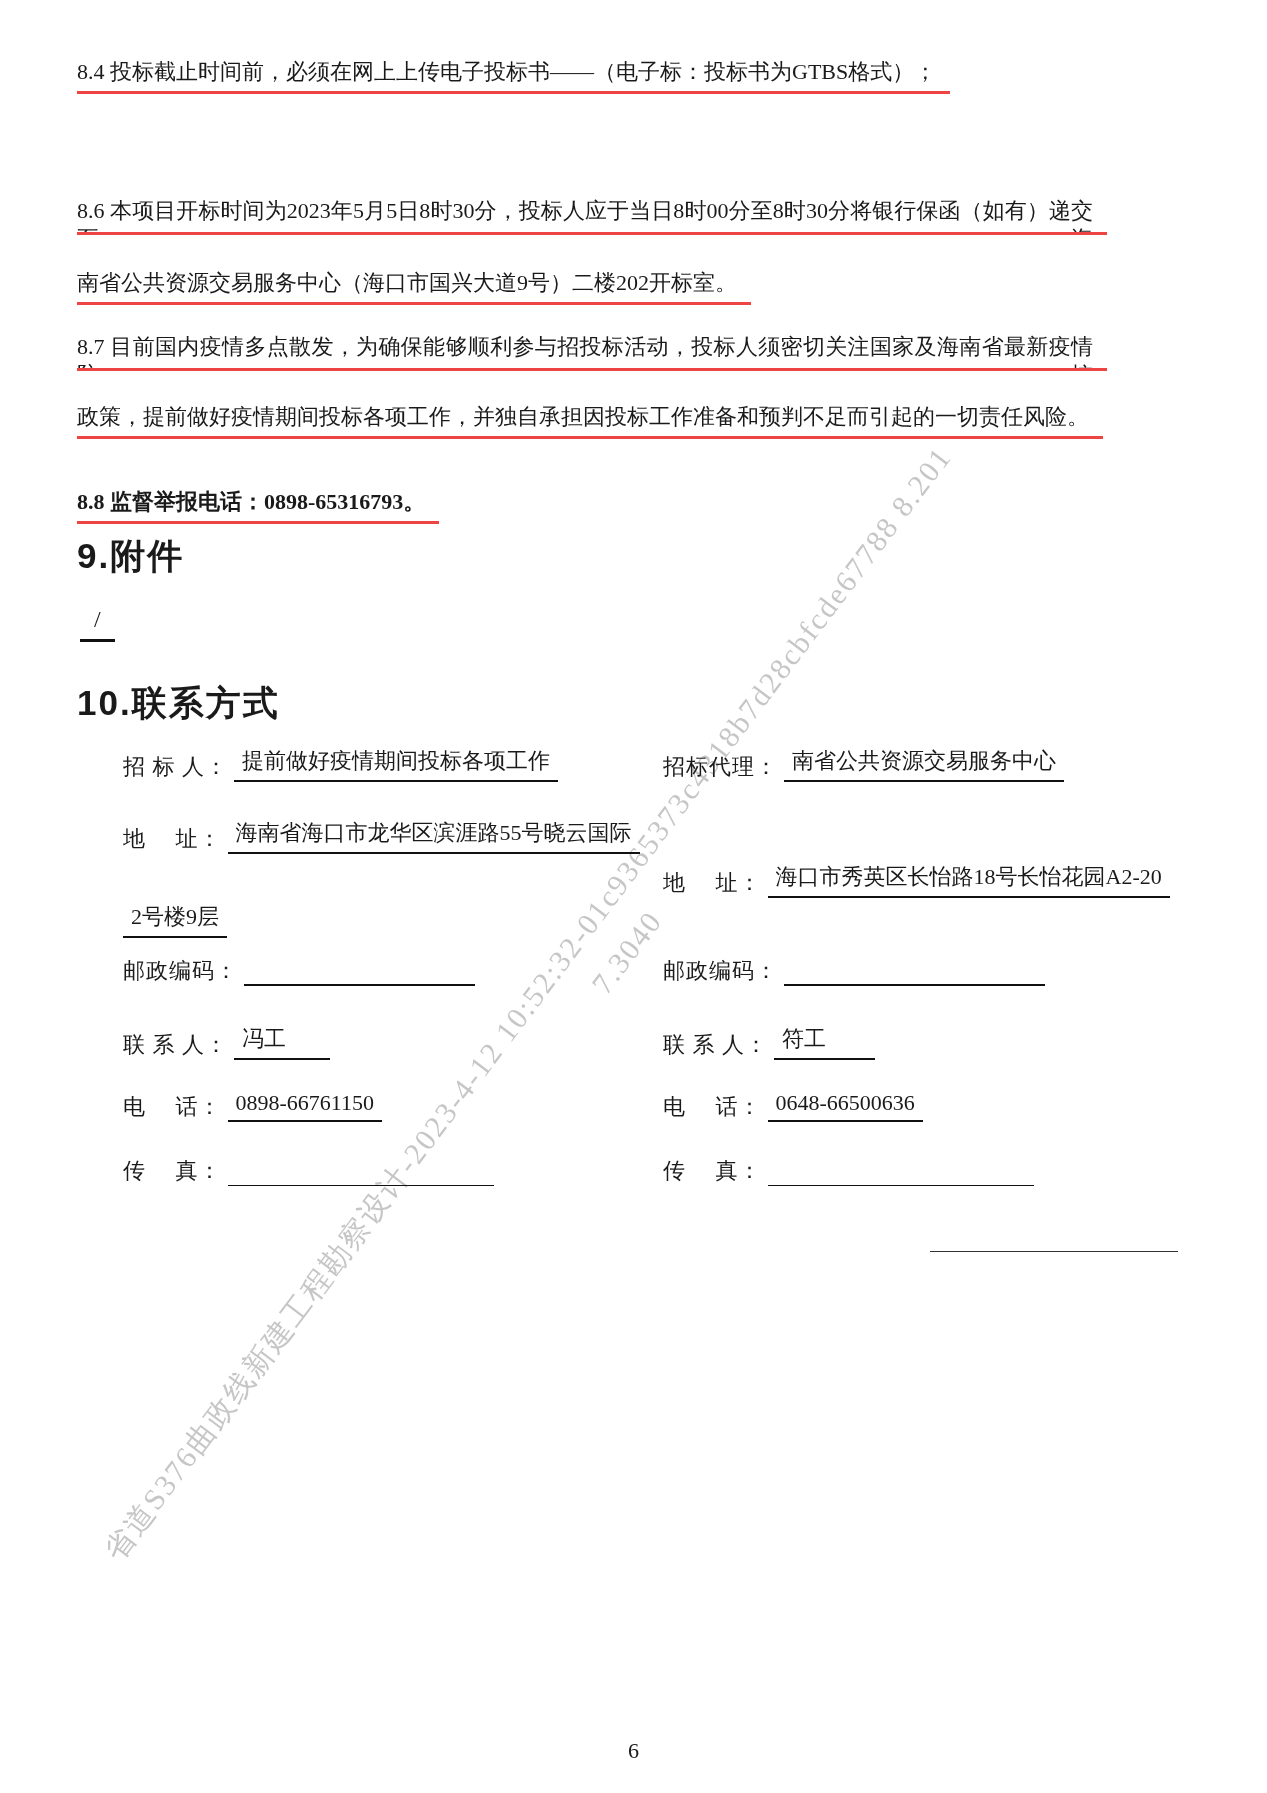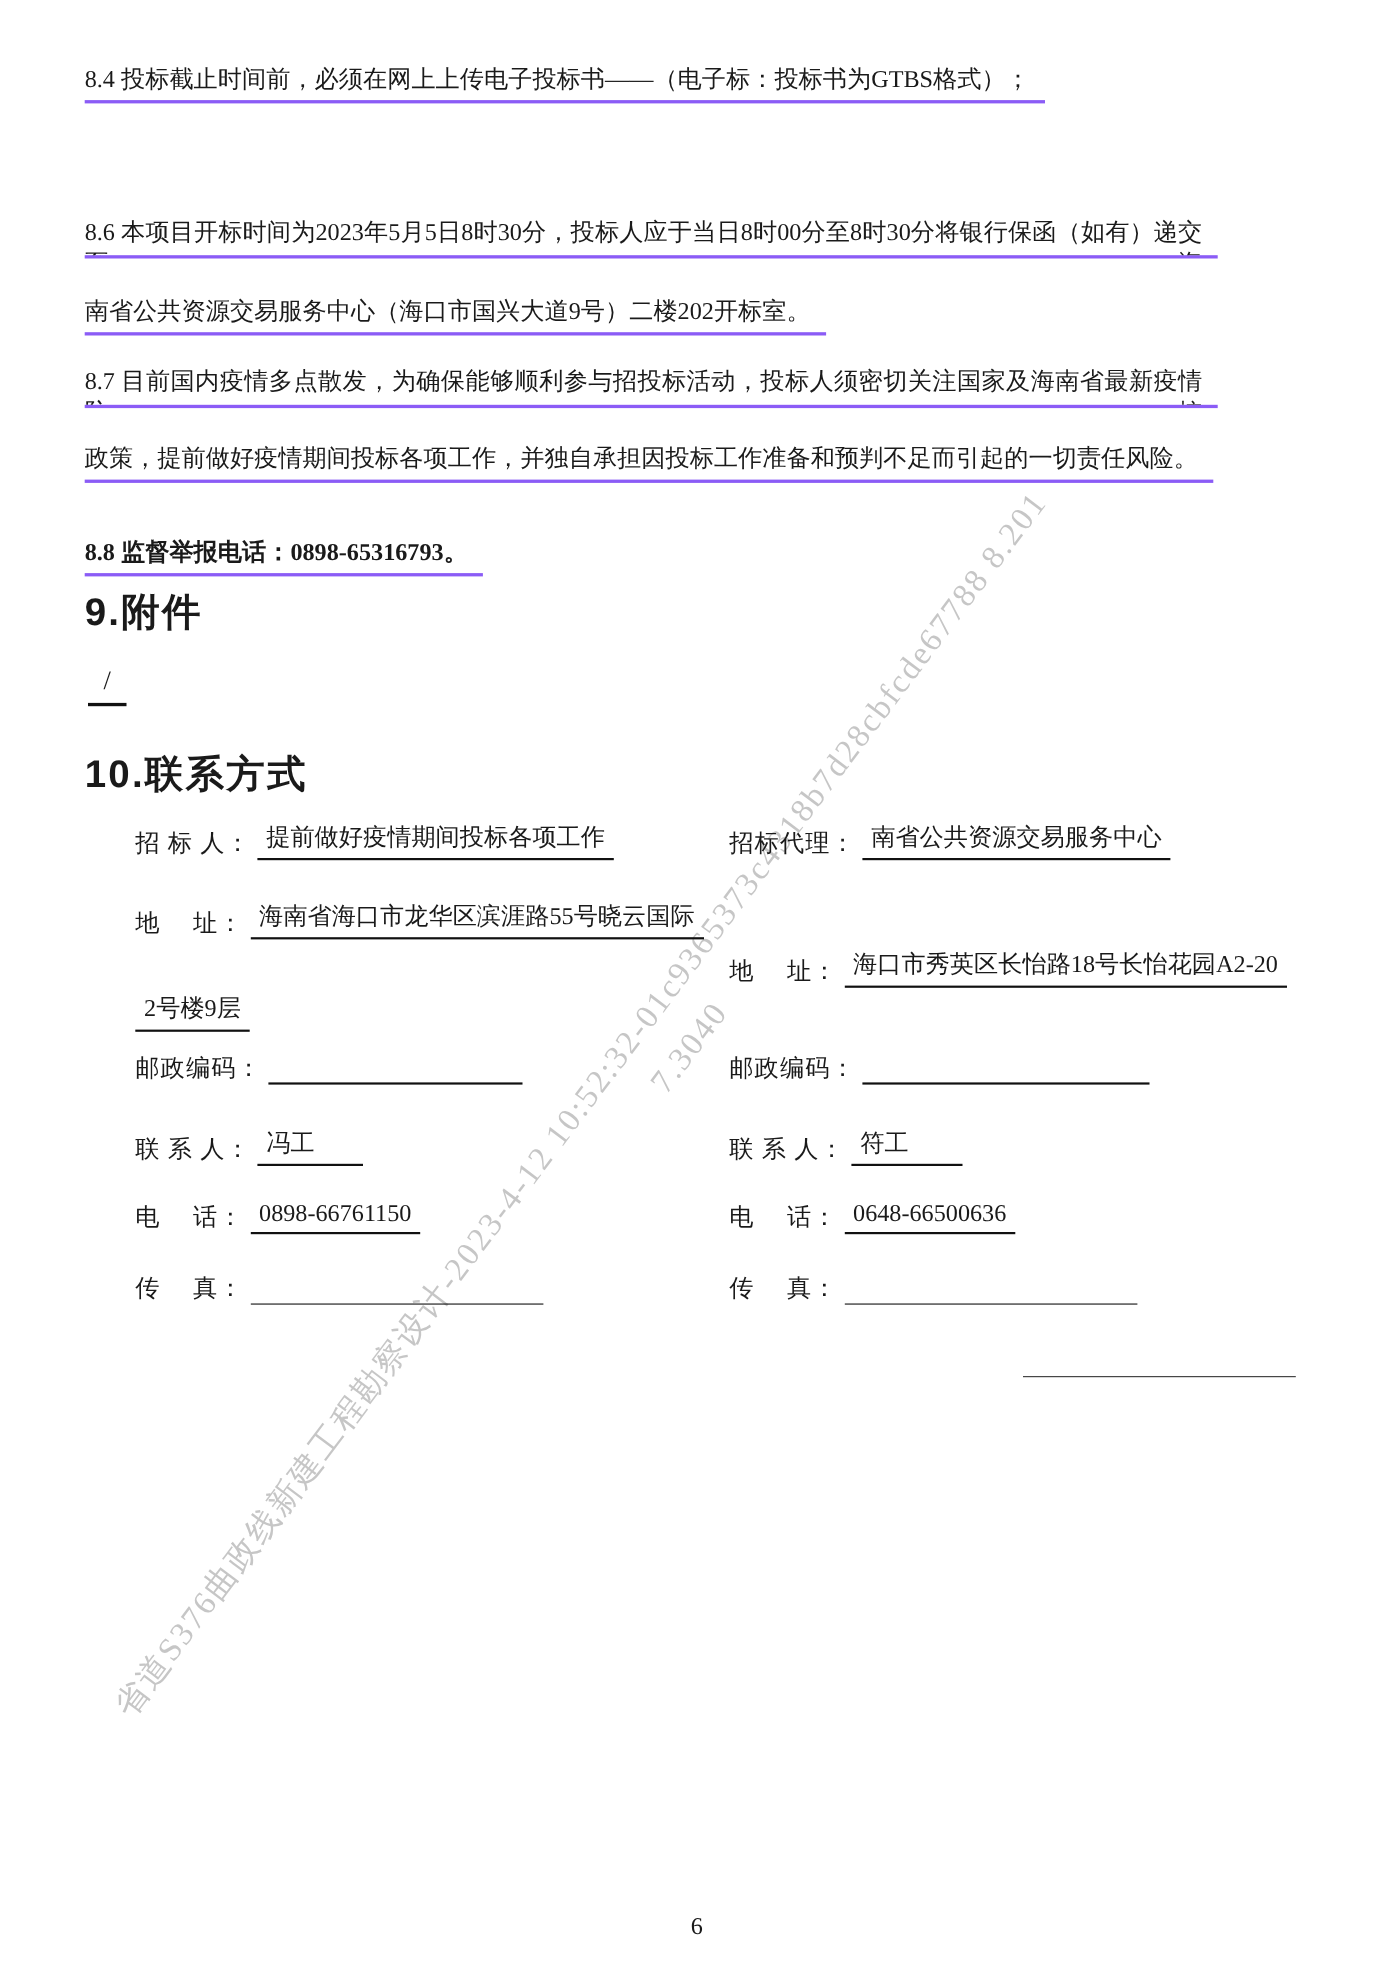--- a/index.html
+++ b/index.html
@@ -4,21 +4,21 @@
 <style>
   html,body{margin:0;padding:0;background:#ffffff;}
   #page{
     position:relative;width:1267px;height:1793px;margin:0 auto;background:#ffffff;
     font-family:"Liberation Serif","DejaVu Serif",serif;color:#1a1a1a;overflow:hidden;
   }
   .abs{position:absolute;}
   
   .clause-line{
     left:77px;font-size:22px;line-height:1.25;white-space:nowrap;
-    display:inline-block;border-bottom:3px solid #8b5cf6;padding:0 14px 5px 0;
+    display:inline-block;border-bottom:3px solid #ef4444;padding:0 14px 5px 0;
   }
   .clause-line.fullw{
     width:1016px;white-space:normal;text-align:justify;text-align-last:justify;
     overflow:hidden;height:30px;
   }
   .heading{
     left:77px;font-size:35px;font-weight:bold;letter-spacing:2px;
     font-family:"Liberation Sans","DejaVu Sans",sans-serif;
   }
   .slash{

